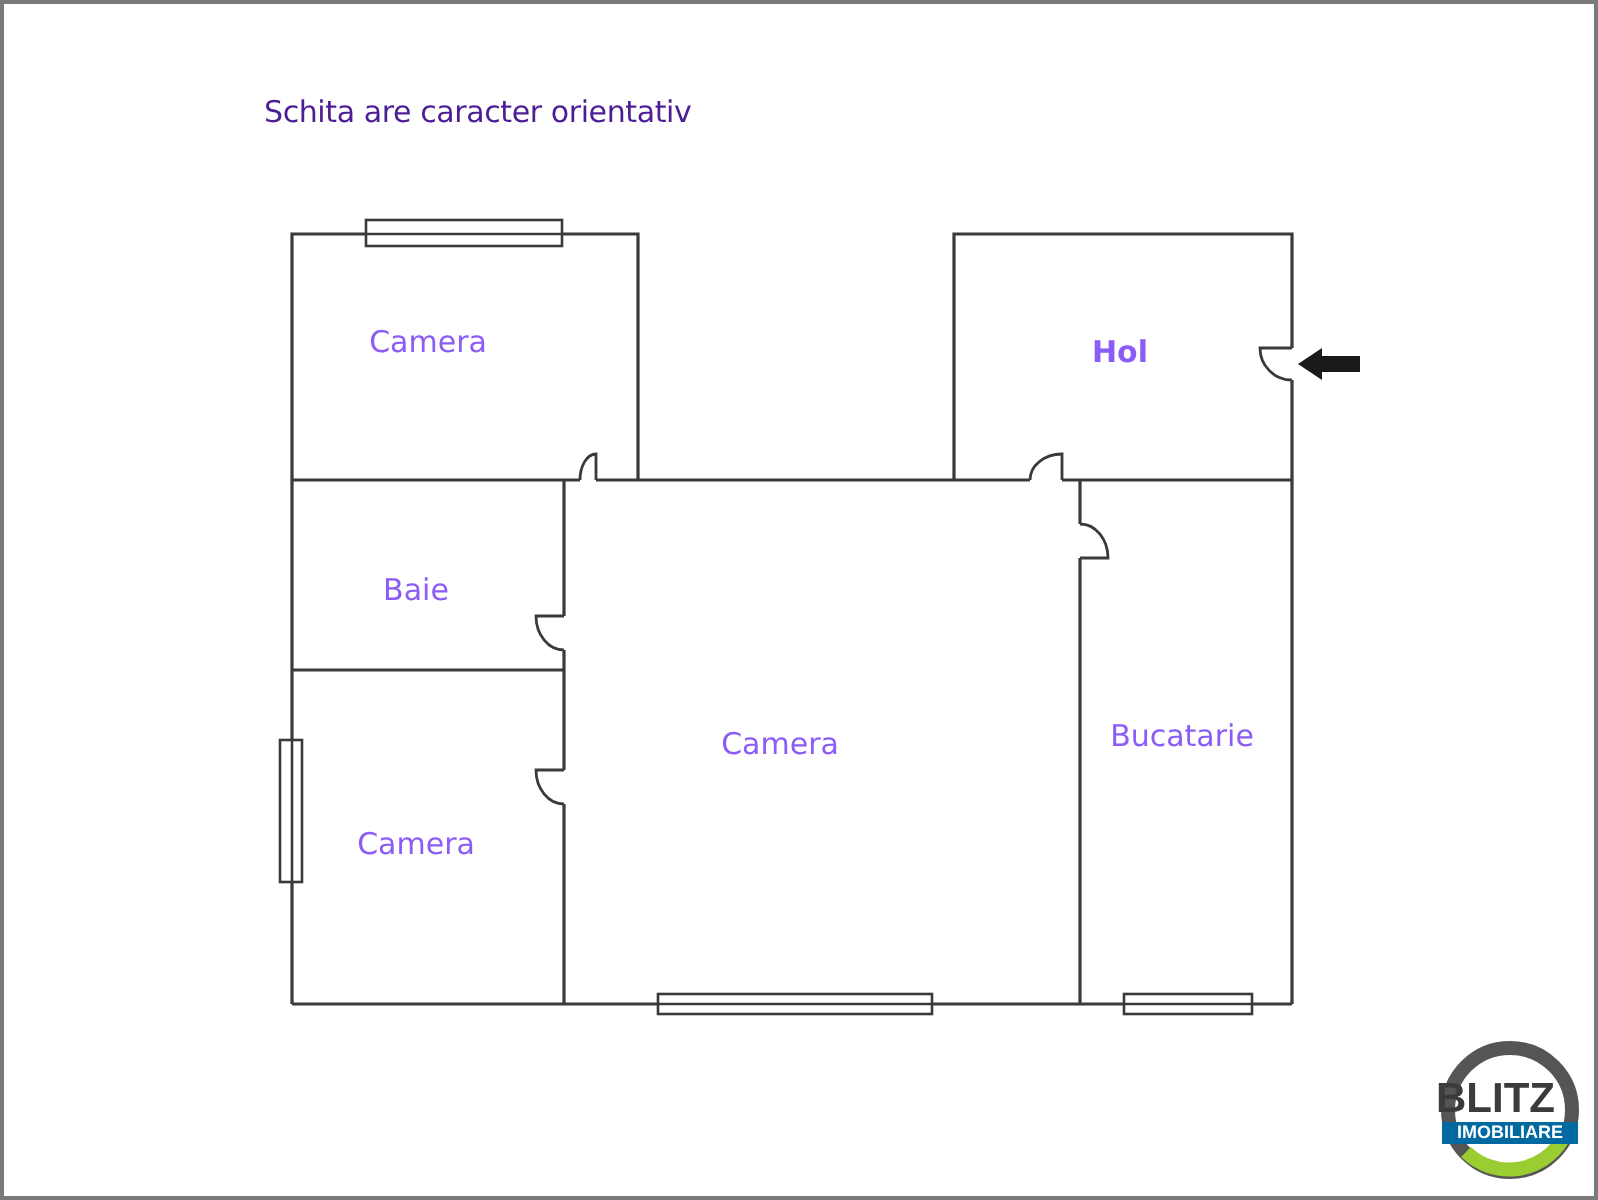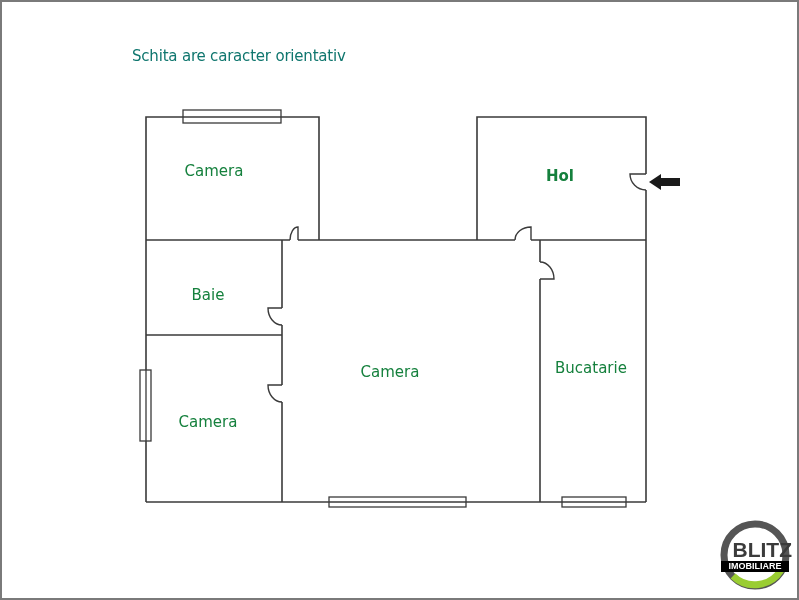--- a/index.html
+++ b/index.html
@@ -1,23 +1,23 @@
 <!DOCTYPE html>
 <html><head>
   <meta charset="utf-8">
   <style>
     html, body { margin: 0; padding: 0; background: #ffffff; }
     body { width: 799px; height: 600px; position: relative; overflow: hidden; font-family: "DejaVu Sans", sans-serif; }
     .frame { position: absolute; left: 0; top: 0; width: 799px; height: 600px; box-sizing: border-box; border: 2px solid #7a7a7a; background: #ffffff; }
-    .caption { position: absolute; left: 132px; top: 47px; font-size: 15px; color: #0f766e; letter-spacing: -0.2px; white-space: nowrap; }
+    .caption { position: absolute; left: 132px; top: 47px; font-size: 15px; color: #4c1d95; letter-spacing: -0.2px; white-space: nowrap; }
     svg.plan { position: absolute; left: 0; top: 0; }
-    .room-label { position: absolute; font-size: 15px; color: #15803d; white-space: nowrap; transform: translate(-50%, -50%); }
+    .room-label { position: absolute; font-size: 15px; color: #8b5cf6; white-space: nowrap; transform: translate(-50%, -50%); }
     .logo { position: absolute; left: 718px; top: 518px; width: 74px; height: 74px; }
-    .logo-text1 { position: absolute; left: 0; top: 21px; width: 74px; text-align: right; font-family: "Liberation Sans", sans-serif; font-weight: bold; font-size: 21px; color: #3b3b3b; letter-spacing: 0px; line-height: 21px; }
-    .logo-text2 { position: absolute; left: 3px; top: 43px; width: 68px; text-align: center; font-family: "Liberation Sans", sans-serif; font-weight: bold; font-size: 9px; color: #ffffff; background: #000000; line-height: 11px; }
+    .logo-text1 { position: absolute; left: 0; top: 21px; width: 74px; text-align: left; font-family: "Liberation Sans", sans-serif; font-weight: bold; font-size: 21px; color: #3b3b3b; letter-spacing: 0px; line-height: 21px; }
+    .logo-text2 { position: absolute; left: 3px; top: 43px; width: 68px; text-align: center; font-family: "Liberation Sans", sans-serif; font-weight: bold; font-size: 9px; color: #ffffff; background: #0369a1; line-height: 11px; }
   </style>
 </head>
 <body>
 
 <div class="frame"></div>
 
 <div class="caption">Schita are caracter orientativ</div>
 
 <svg class="plan" width="799" height="600" viewBox="0 0 799 600">
   <g fill="none" stroke="#3a3a3a" stroke-width="1.6">

